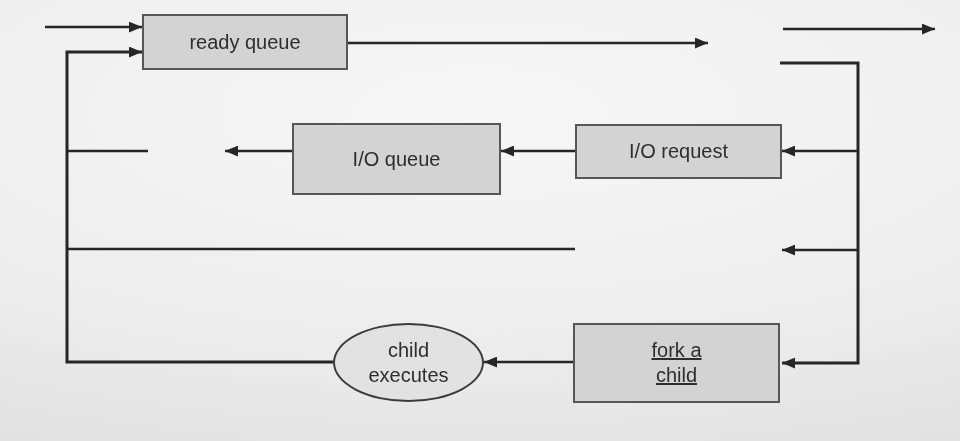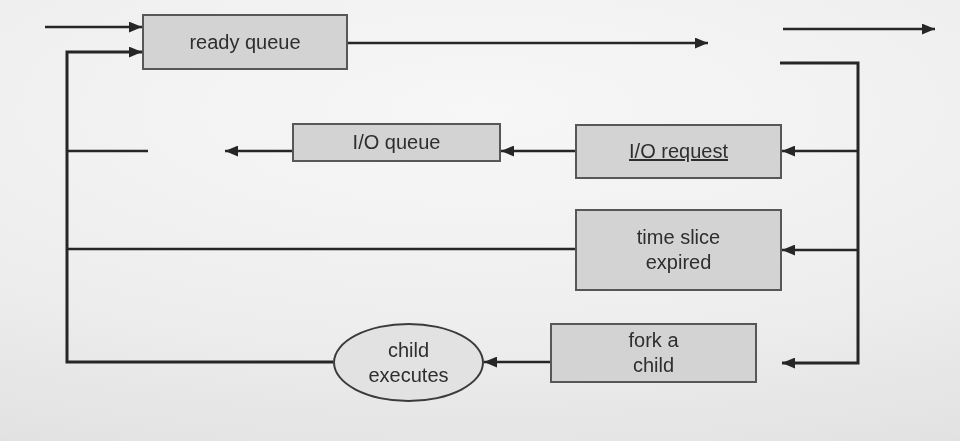--- a/index.html
+++ b/index.html
@@ -71,34 +71,30 @@
 
     <path d="M575,362 H484" fill="none" stroke="#262626" stroke-width="2.6" marker-end="url(#arrow)"></path>
   </svg>
 
   <div class="node box" style="left:142px;top:14px;width:206px;height:56px;">
     <span class="label">ready queue</span>
   </div>
 
 
 
-  <div class="node box" style="left:292px;top:123px;width:209px;height:39px;">
+  <div class="node box" style="left:292px;top:123px;width:209px;height:72px;">
     <span class="label">I/O queue</span>
   </div>
 
-  <div class="node box" style="left:575px;top:124px;width:207px;height:55px;text-decoration:underline;">
+  <div class="node box" style="left:575px;top:124px;width:207px;height:55px;">
     <span class="label">I/O request</span>
   </div>
 
-  <div class="node box" style="left:575px;top:209px;width:207px;height:82px;">
-    <span class="label">time slice
-expired</span>
-  </div>
 
-  <div class="node box" style="left:550px;top:323px;width:207px;height:60px;">
+  <div class="node box" style="left:573px;top:323px;width:207px;height:80px;text-decoration:underline;">
     <span class="label">fork a
 child</span>
   </div>
 
   <div class="node ellipse" style="left:333px;top:323px;width:151px;height:79px;">
     <span class="label">child
 executes</span>
   </div>
 
 </div>

